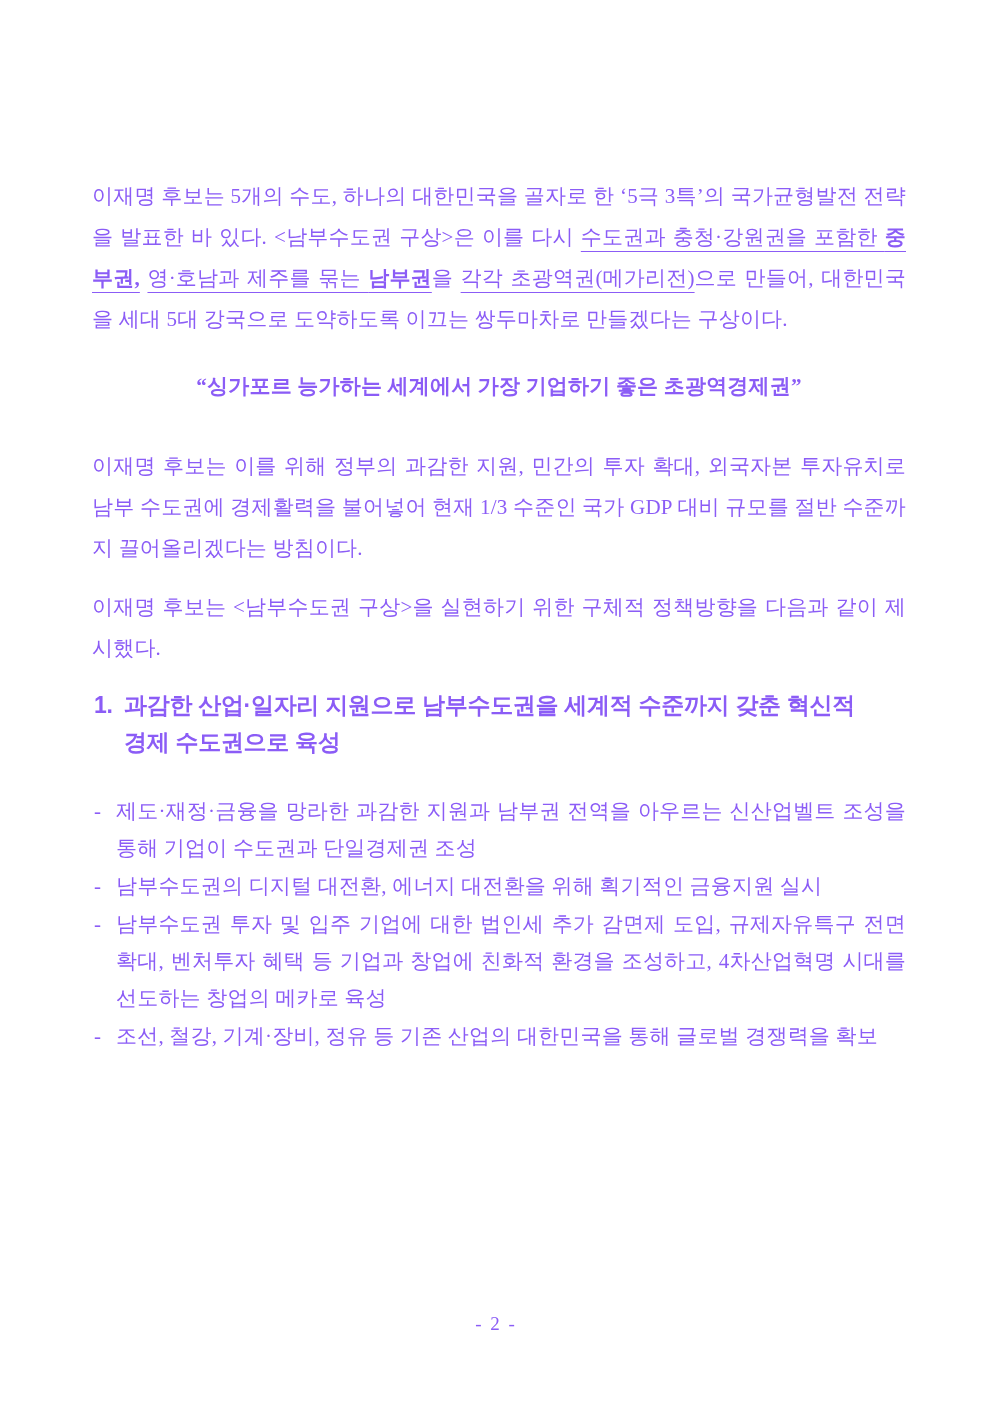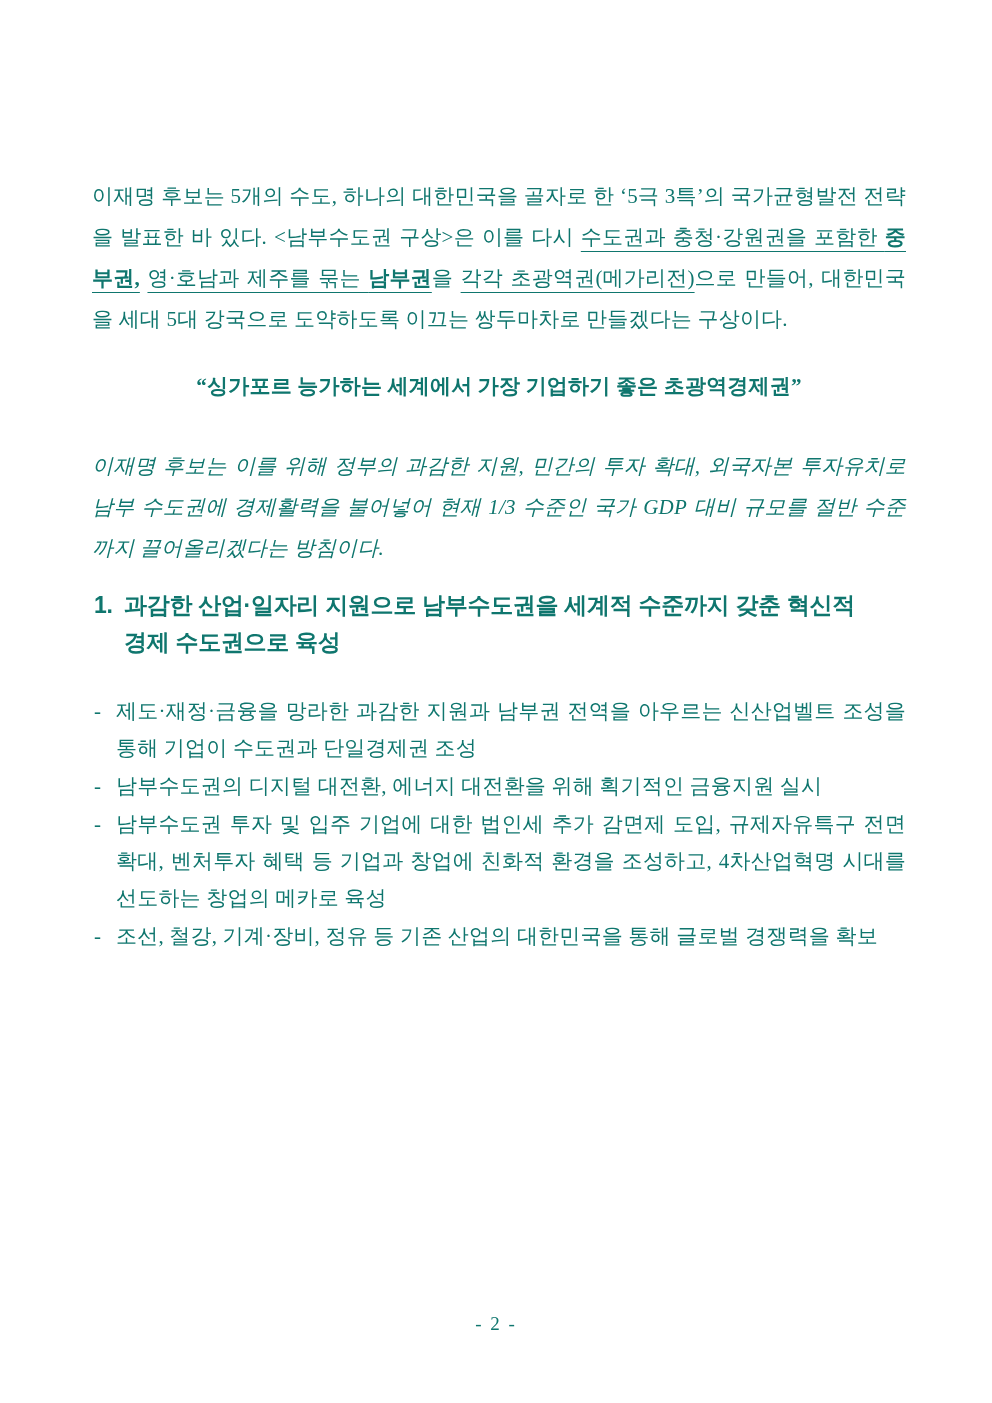--- a/index.html
+++ b/index.html
@@ -6,21 +6,21 @@
     margin: 0;
     padding: 0;
     background: #ffffff;
   }
   .page {
     position: relative;
     width: 992px;
     height: 1403px;
     margin: 0 auto;
     background: #ffffff;
-    color: #0f766e;
+    color: #8b5cf6;
     box-sizing: border-box;
     padding: 176px 86px 0 92px;
     overflow: hidden;
     font-family: "Liberation Serif", "DejaVu Serif", serif;
   }
   .body-par {
     margin: 0 0 26px 0;
     font-size: 21px;
     line-height: 41px;
     text-align: justify;
@@ -37,21 +37,21 @@
   .quote-heading {
     margin: 12px 0 40px 0;
     font-size: 21px;
     line-height: 40px;
     font-weight: bold;
     text-align: center;
     letter-spacing: 0.2px;
     word-break: keep-all;
   }
   .par-gap-sm { margin-bottom: 22px; }
-  .par-gap-xs { margin-bottom: 18px; font-style: italic; }
+  .par-gap-xs { margin-bottom: 18px; }
   .section-heading {
     display: grid;
     grid-template-columns: 26px 1fr;
     column-gap: 4px;
     margin: 18px 0 32px 2px;
     font-family: "Liberation Sans", "DejaVu Sans", sans-serif;
     font-weight: 700;
     font-size: 23px;
     line-height: 37px;
     letter-spacing: -0.3px;
@@ -95,20 +95,21 @@
 <div class="page">
 
   <p class="body-par"><span>이재명 후보는 5개의 수도, 하나의 대한민국을 골자로 한 ‘5극 3특’의 국가균형발전 전략을 발표한 바 있다. &lt;남부수도권 구상&gt;은 이를 다시 </span><span class="u">수도권과 충청·강원권을 포함한 </span><span class="u b">중부권,</span><span> </span><span class="u">영·호남과 제주를 묶는 </span><span class="u b">남부권</span><span>을 </span><span class="u">각각 초광역권(메가리전)</span><span>으로 만들어, 대한민국을 세대 5대 강국으로 도약하도록 이끄는 쌍두마차로 만들겠다는 구상이다.</span></p>
 
   <h2 class="quote-heading">“싱가포르 능가하는 세계에서 가장 기업하기 좋은 초광역경제권”</h2>
 
 
 
   <p class="body-par par-gap-xs">이재명 후보는 이를 위해 정부의 과감한 지원, 민간의 투자 확대, 외국자본 투자유치로 남부 수도권에 경제활력을 불어넣어 현재 1/3 수준인 국가 GDP 대비 규모를 절반 수준까지 끌어올리겠다는 방침이다.</p>
 
+  <p class="body-par par-gap-xs">이재명 후보는 &lt;남부수도권 구상&gt;을 실현하기 위한 구체적 정책방향을 다음과 같이 제시했다.</p>
 
   <div class="section-heading">
     <span class="sec-num">1.</span>
     <span class="sec-text">과감한 산업·일자리 지원으로 남부수도권을 세계적 수준까지 갖춘 혁신적 경제 수도권으로 육성</span>
   </div>
 
   <ul class="bullets">
     <li class="bullet-item">
       <span class="bullet-dash">-</span>
       <span>제도·재정·금융을 망라한 과감한 지원과 남부권 전역을 아우르는 신산업벨트 조성을 통해 기업이 수도권과 단일경제권 조성</span>

